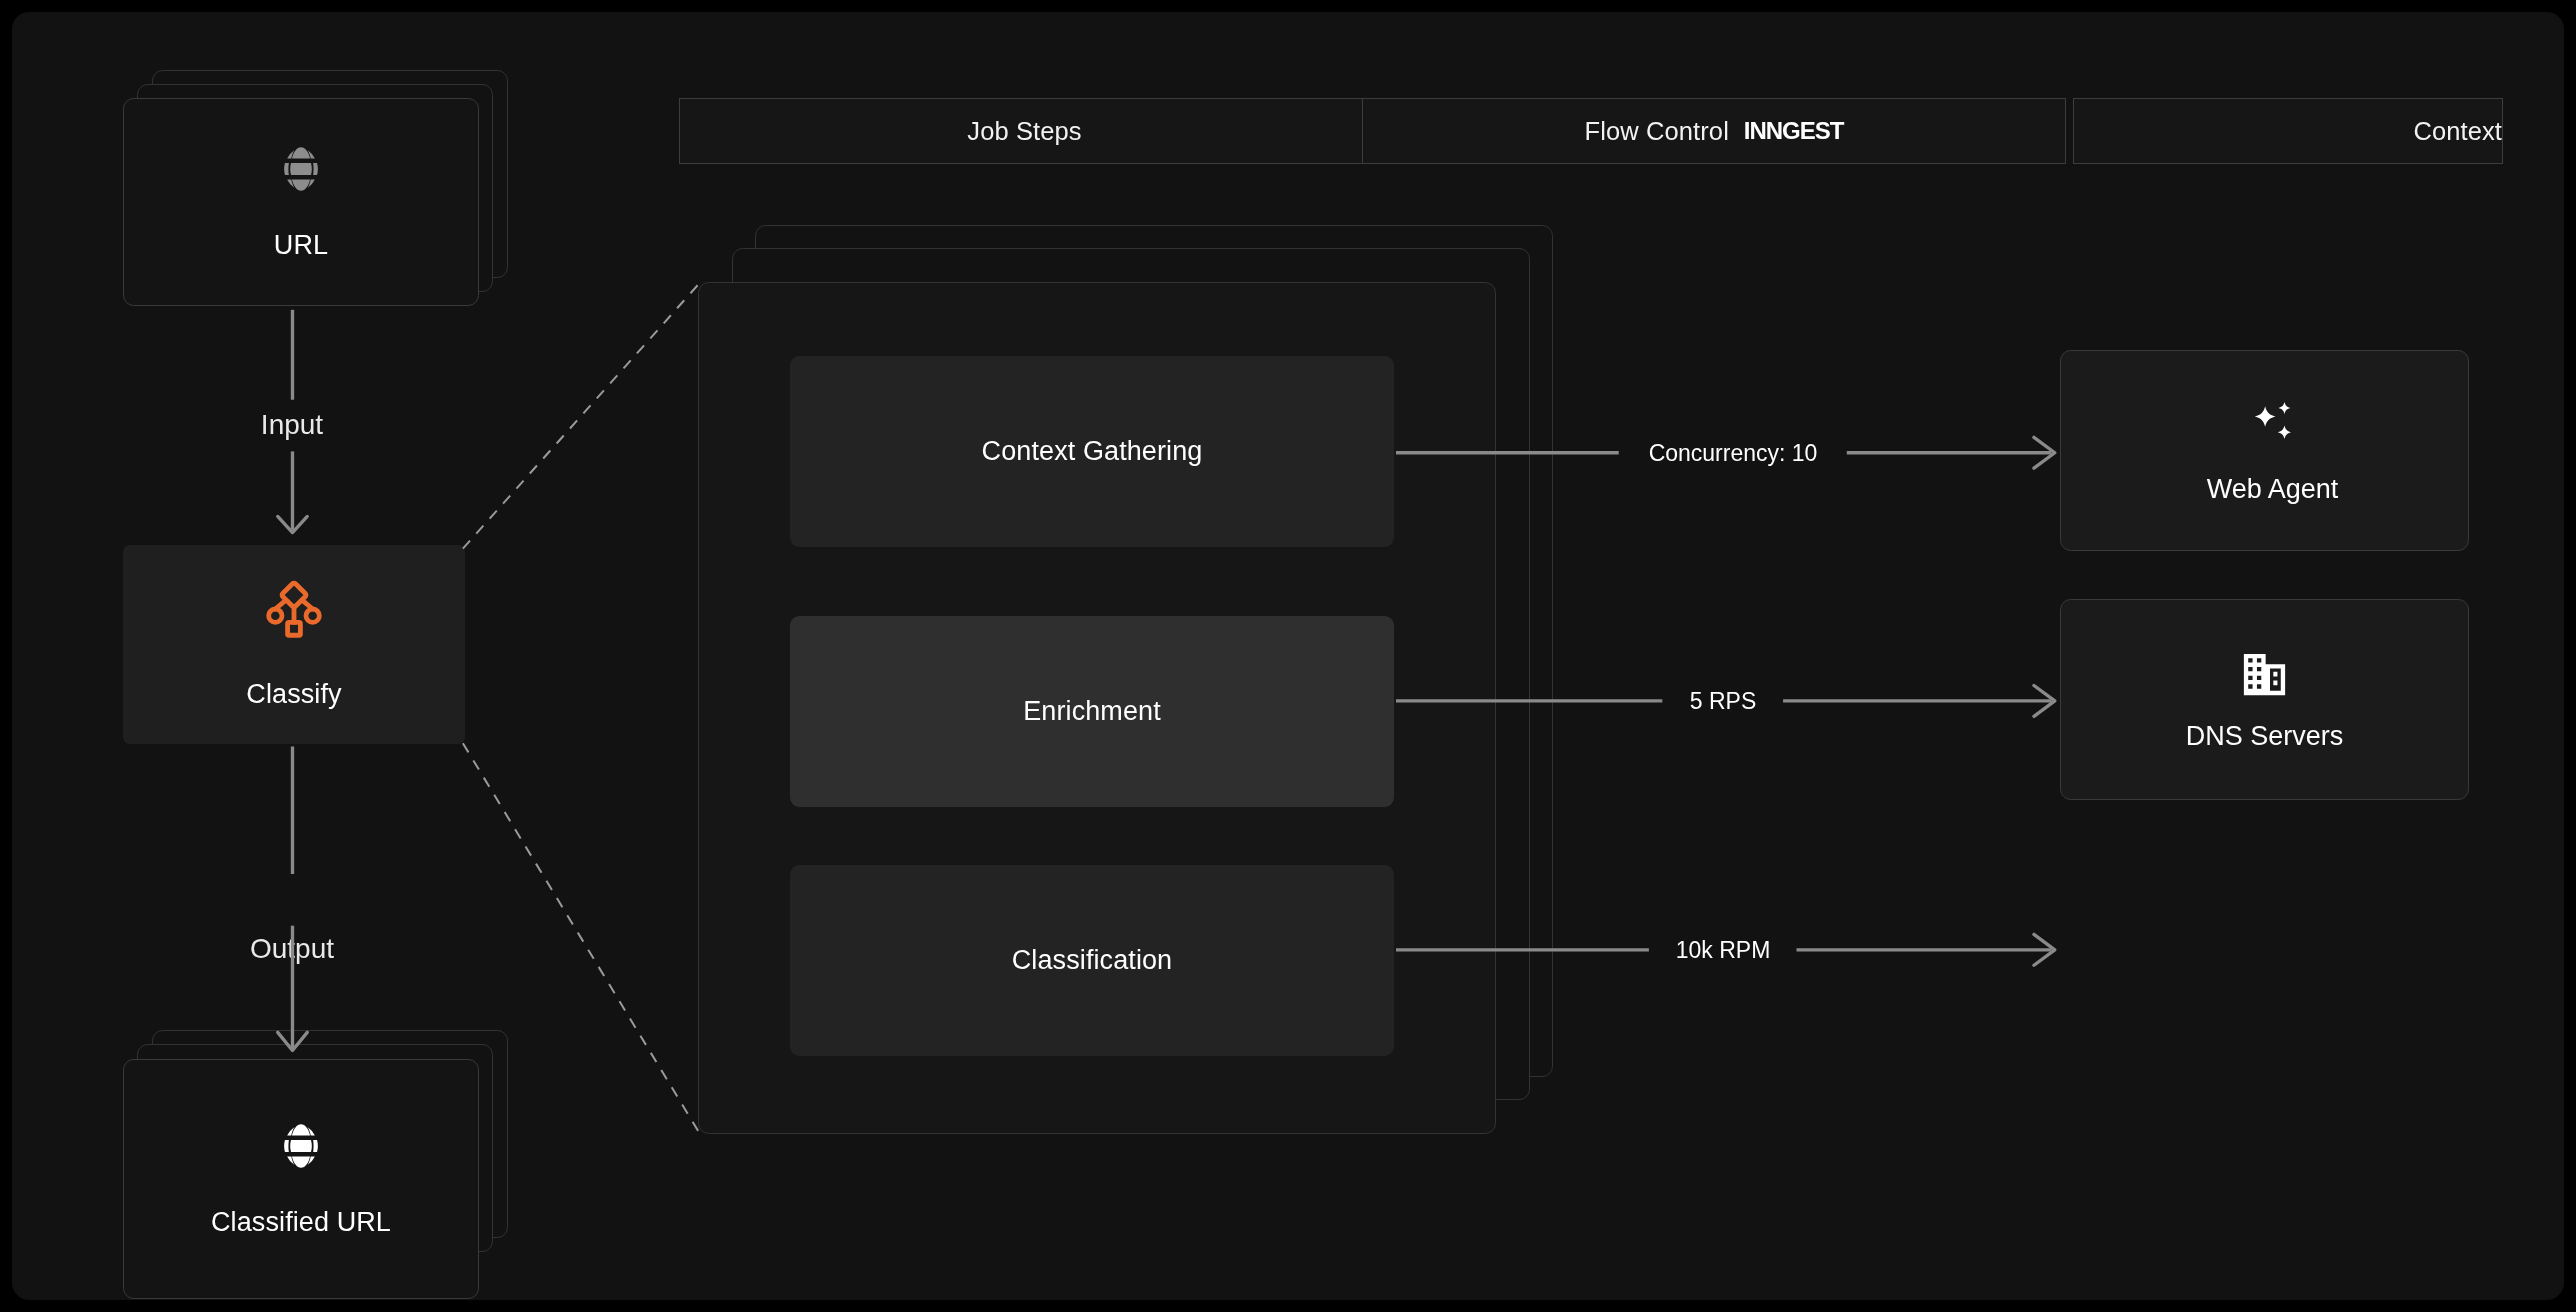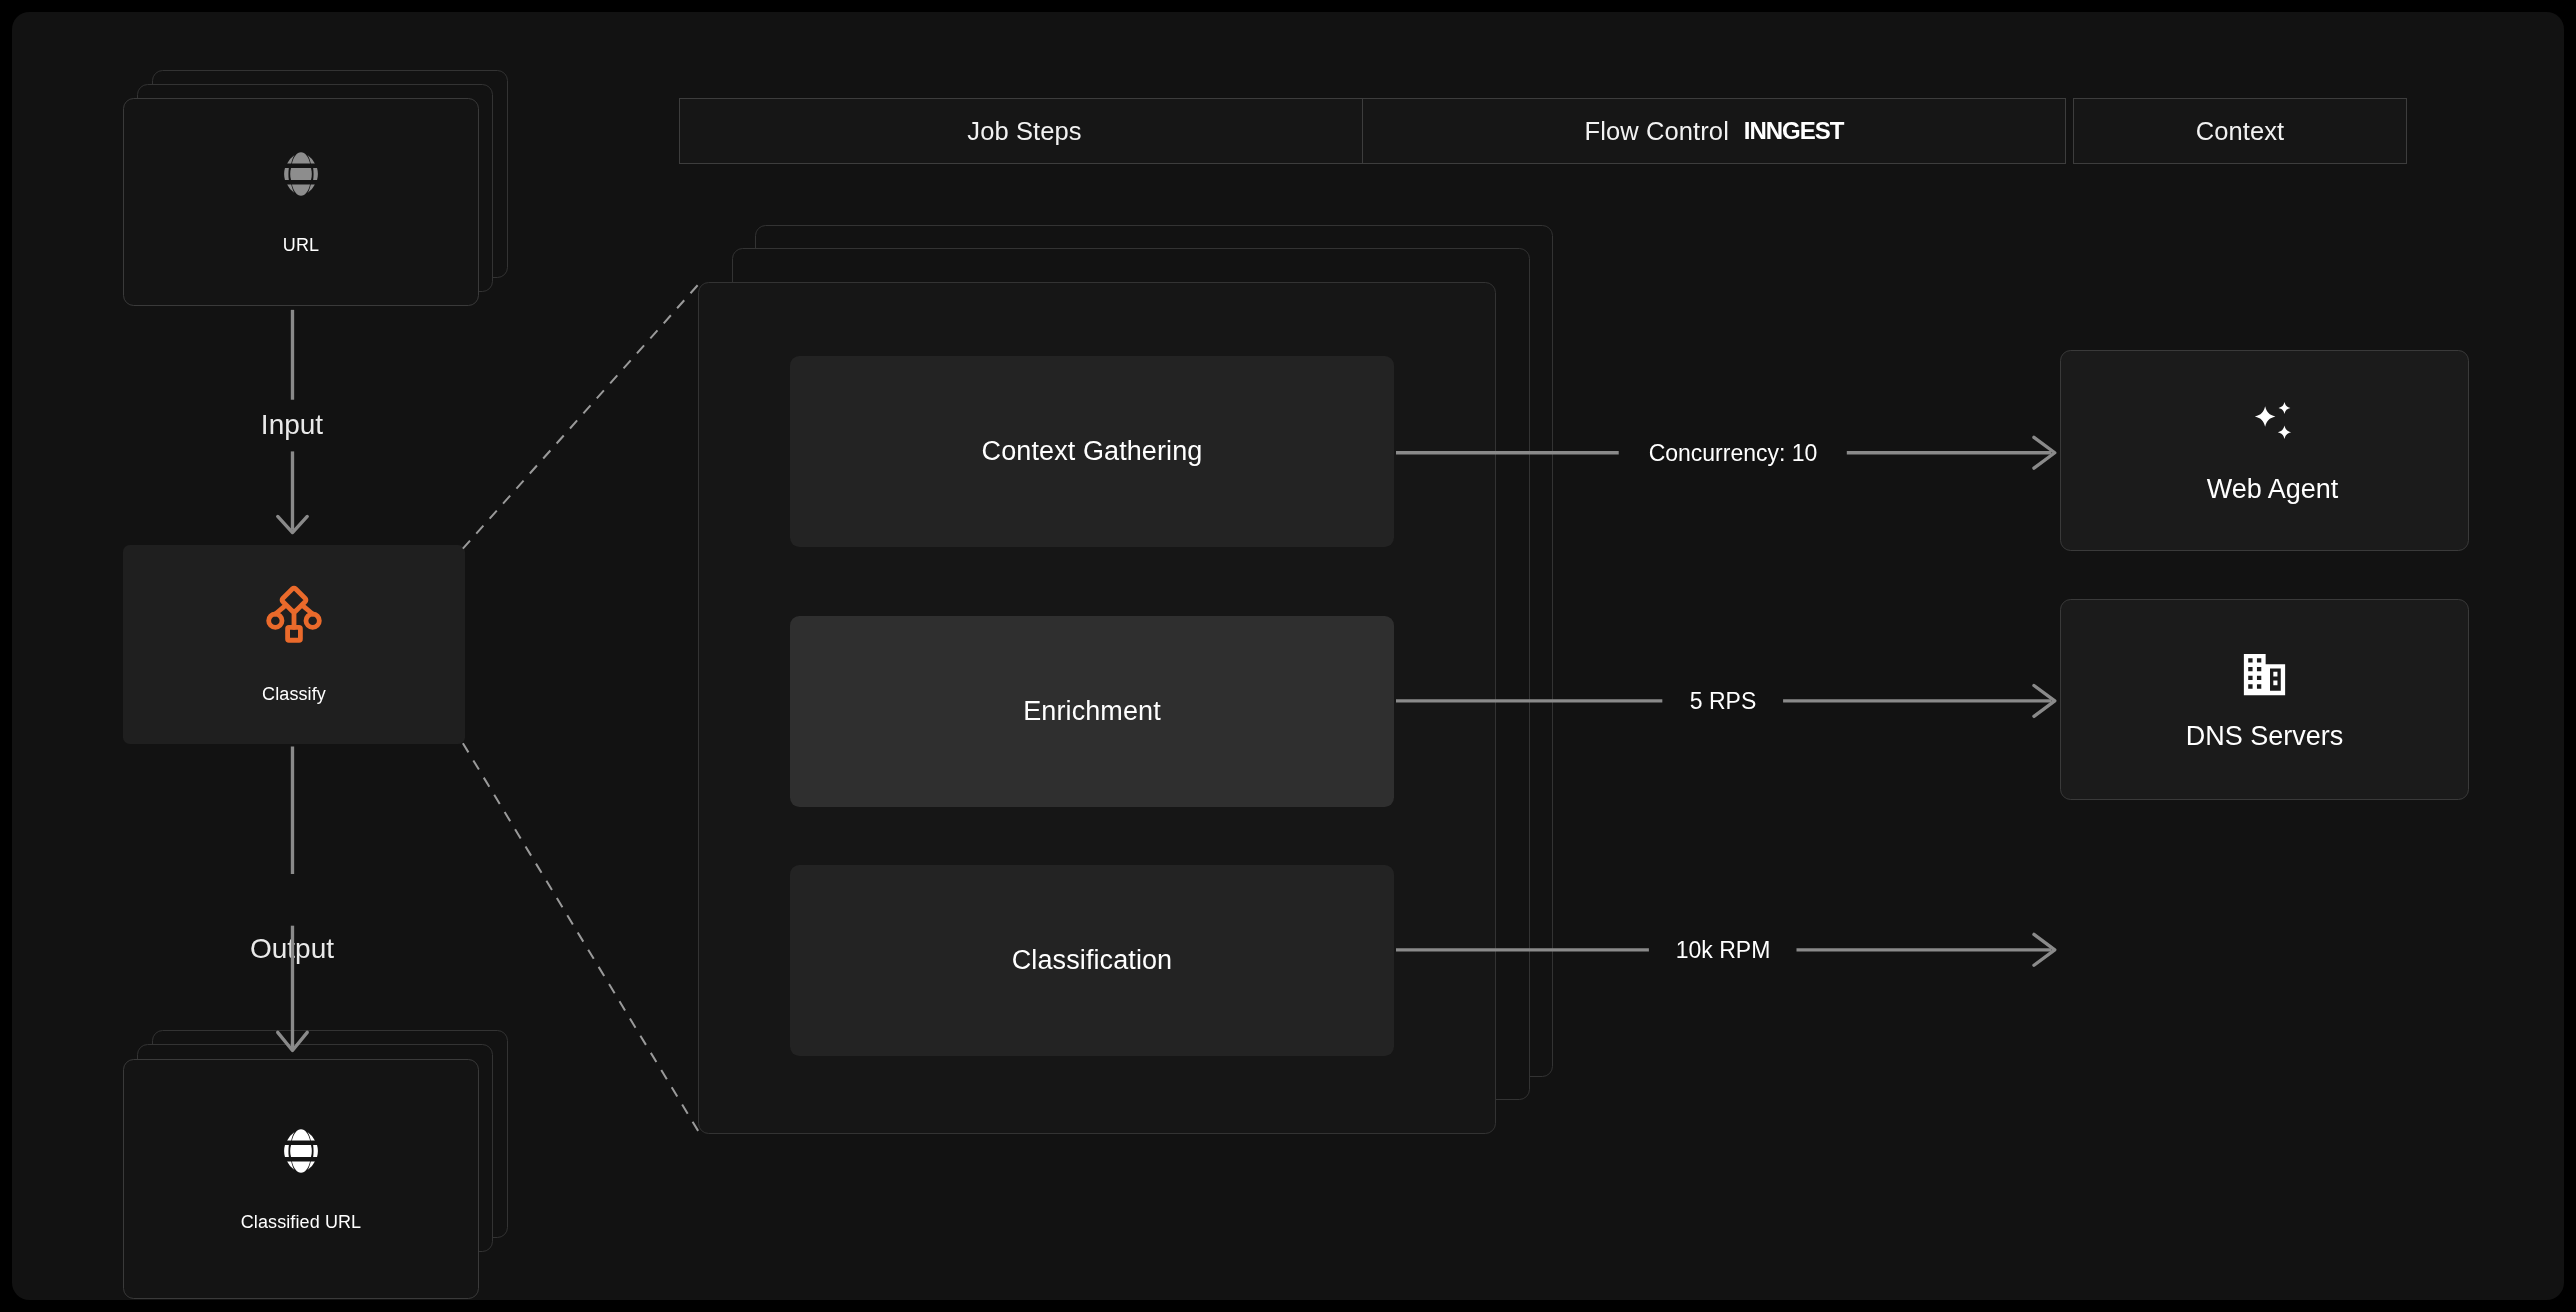--- a/index.html
+++ b/index.html
@@ -73,21 +73,21 @@
   
   .node {
     display: flex;
     flex-direction: column;
     align-items: center;
     justify-content: center;
     gap: 17.4px;
   }
   .node .label {
     color: #ffffff;
-    font-size: 18px;
+    font-size: 27px;
     letter-spacing: 0.1px;
     white-space: nowrap;
     margin-top: 16px;
   }
   .node.classify-node {
     background: #1f1f1f;
     border: none;
     border-radius: 6.7px;
   }
 
@@ -155,21 +155,21 @@
 
   <div class="tab" style="left:667px; top:86px; width:691px;">
     <span>Job Steps</span>
   </div>
 
   <div class="tab" style="left:1350px; top:86px; width:704px;">
     <span>Flow Control</span>
     <span class="brand">INNGEST</span>
   </div>
 
-  <div class="tab" style="left:2061px; top:86px; width:334px;">
+  <div class="tab" style="left:2061px; top:86px; width:430px;justify-content:flex-end;">
     <span>Context</span>
   </div>
 
   <div class="ghost" style="left:140px; top:58px; width:356px; height:208px;"></div>
   <div class="ghost" style="left:125px; top:72px; width:356px; height:208px;"></div>
   <div class="card node" style="left:111px; top:86px; width:356px; height:208px;">
     <span class="icon">
       <svg width="52" height="52" viewBox="0 0 24 24" fill="#8d8d8d">
         <path d="M12 2c-1.9 0-3.5 2.2-4.2 5.2h8.4C15.5 4.2 13.9 2 12 2z"></path>
         <path d="M7.4 9.2C7.15 10.1 7 11.02 7 12c0 .98.15 1.9.4 2.8h9.2c.25-.9.4-1.82.4-2.8 0-.98-.15-1.9-.4-2.8H7.4z"></path>

